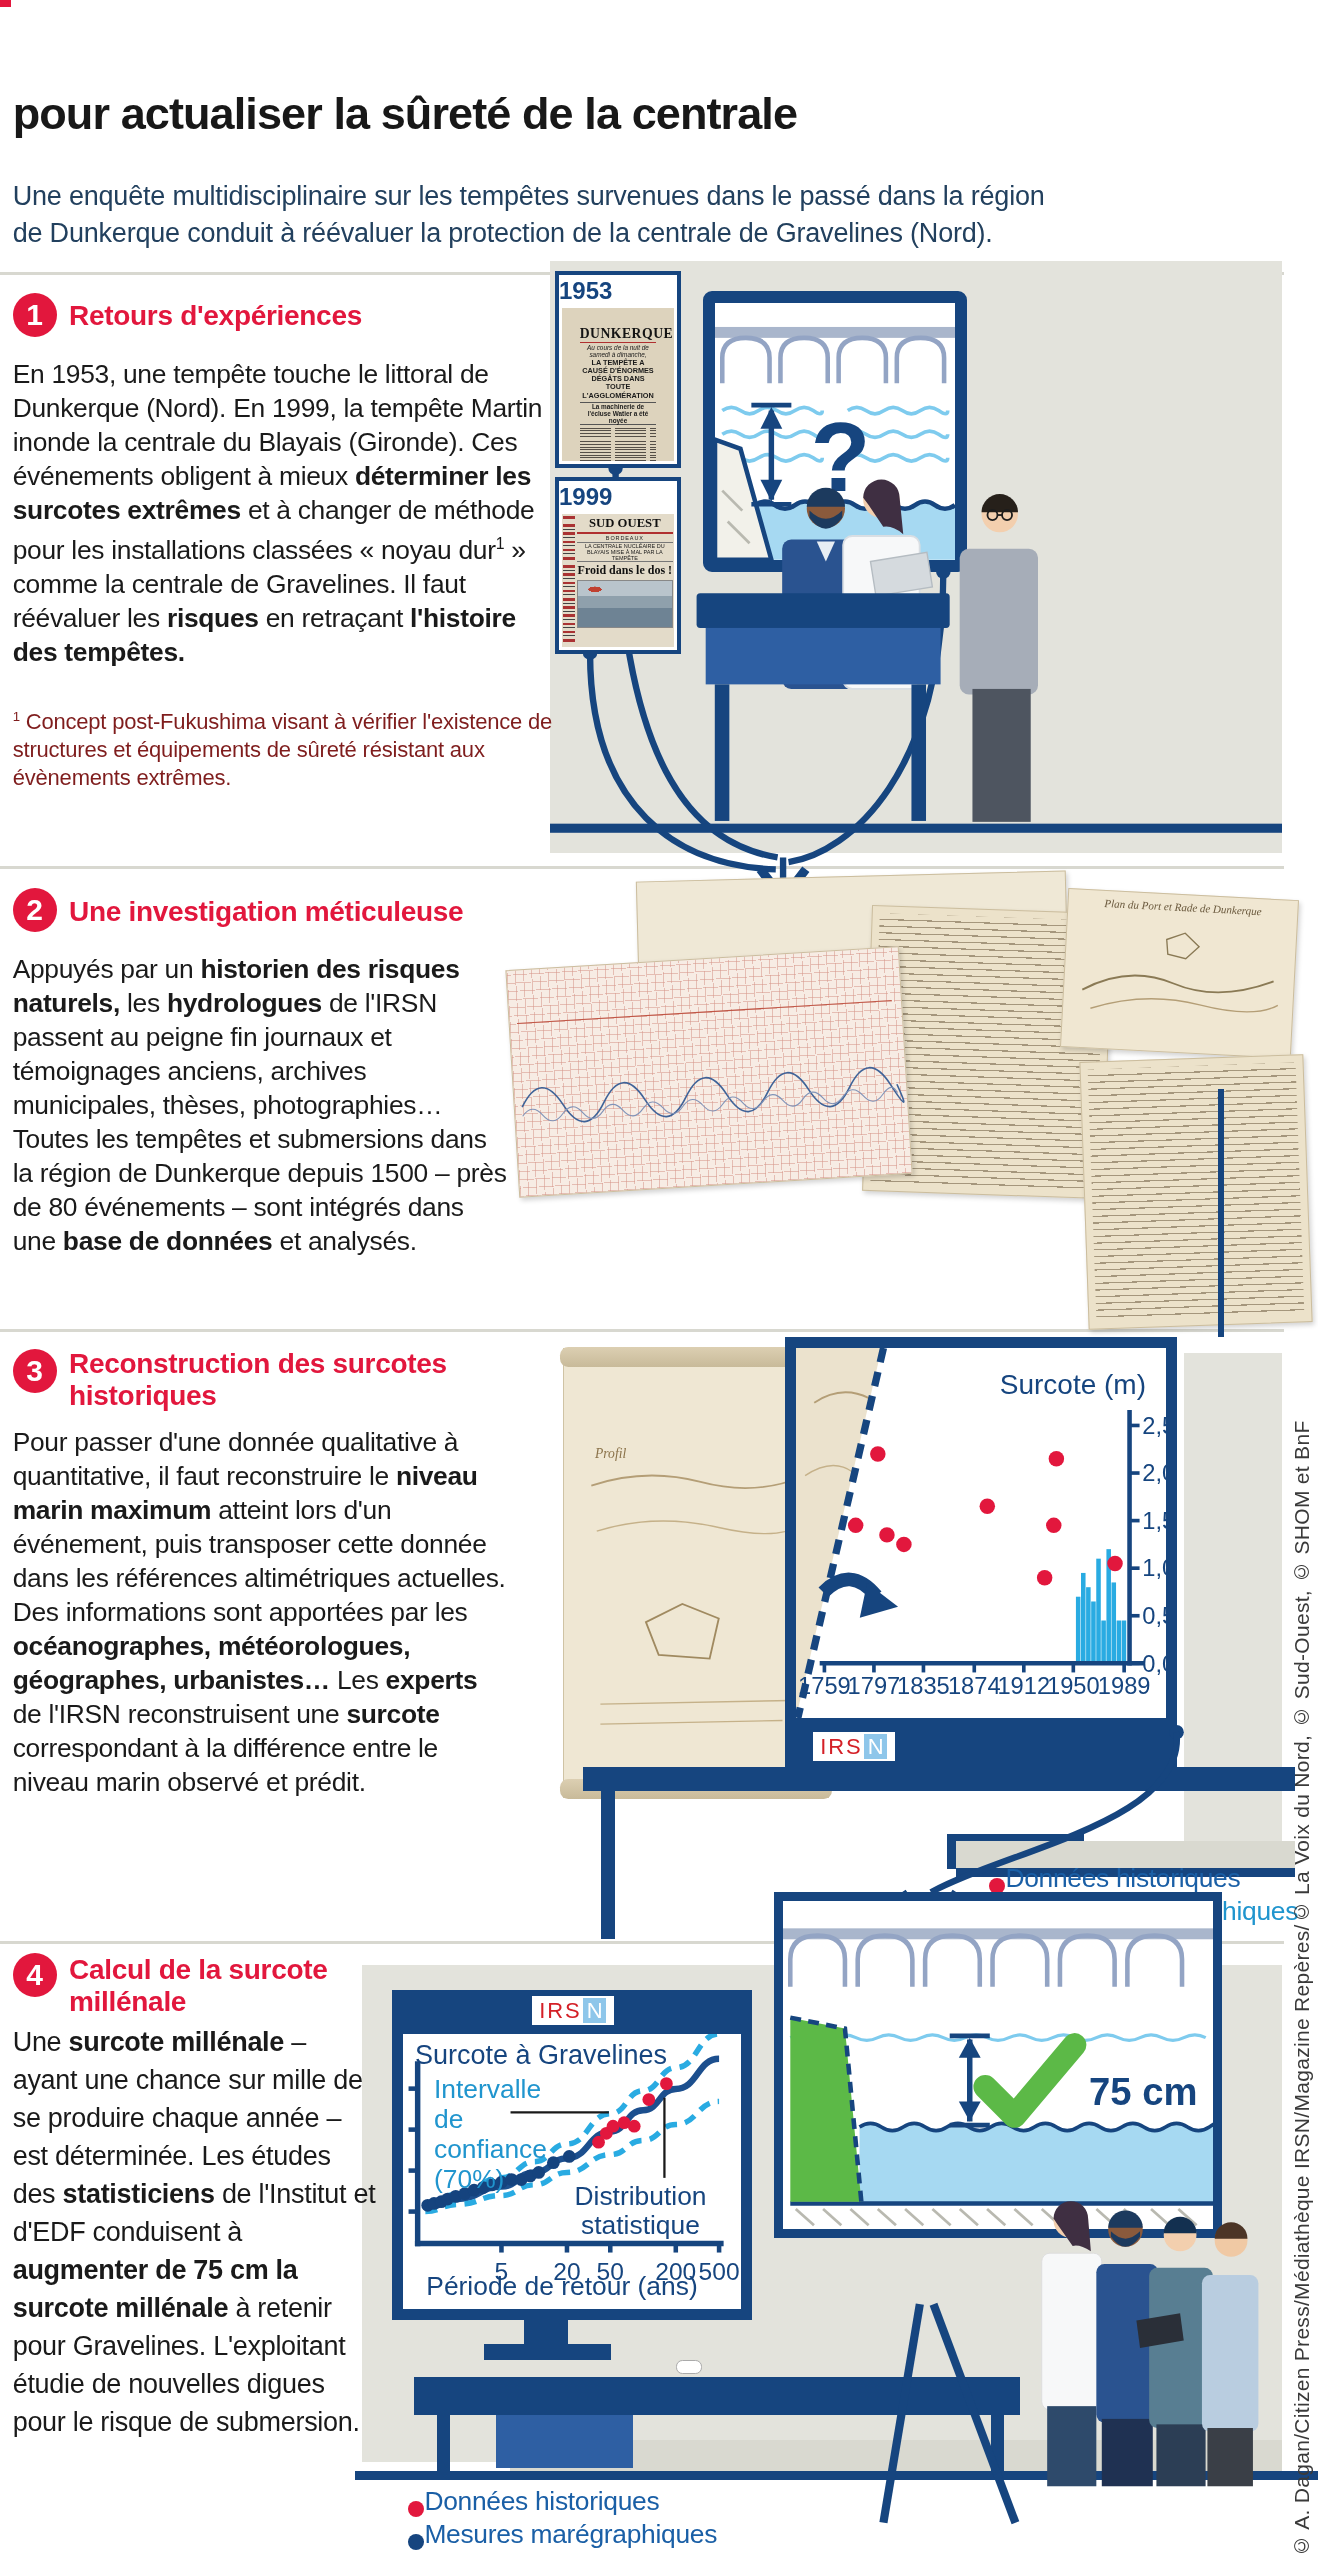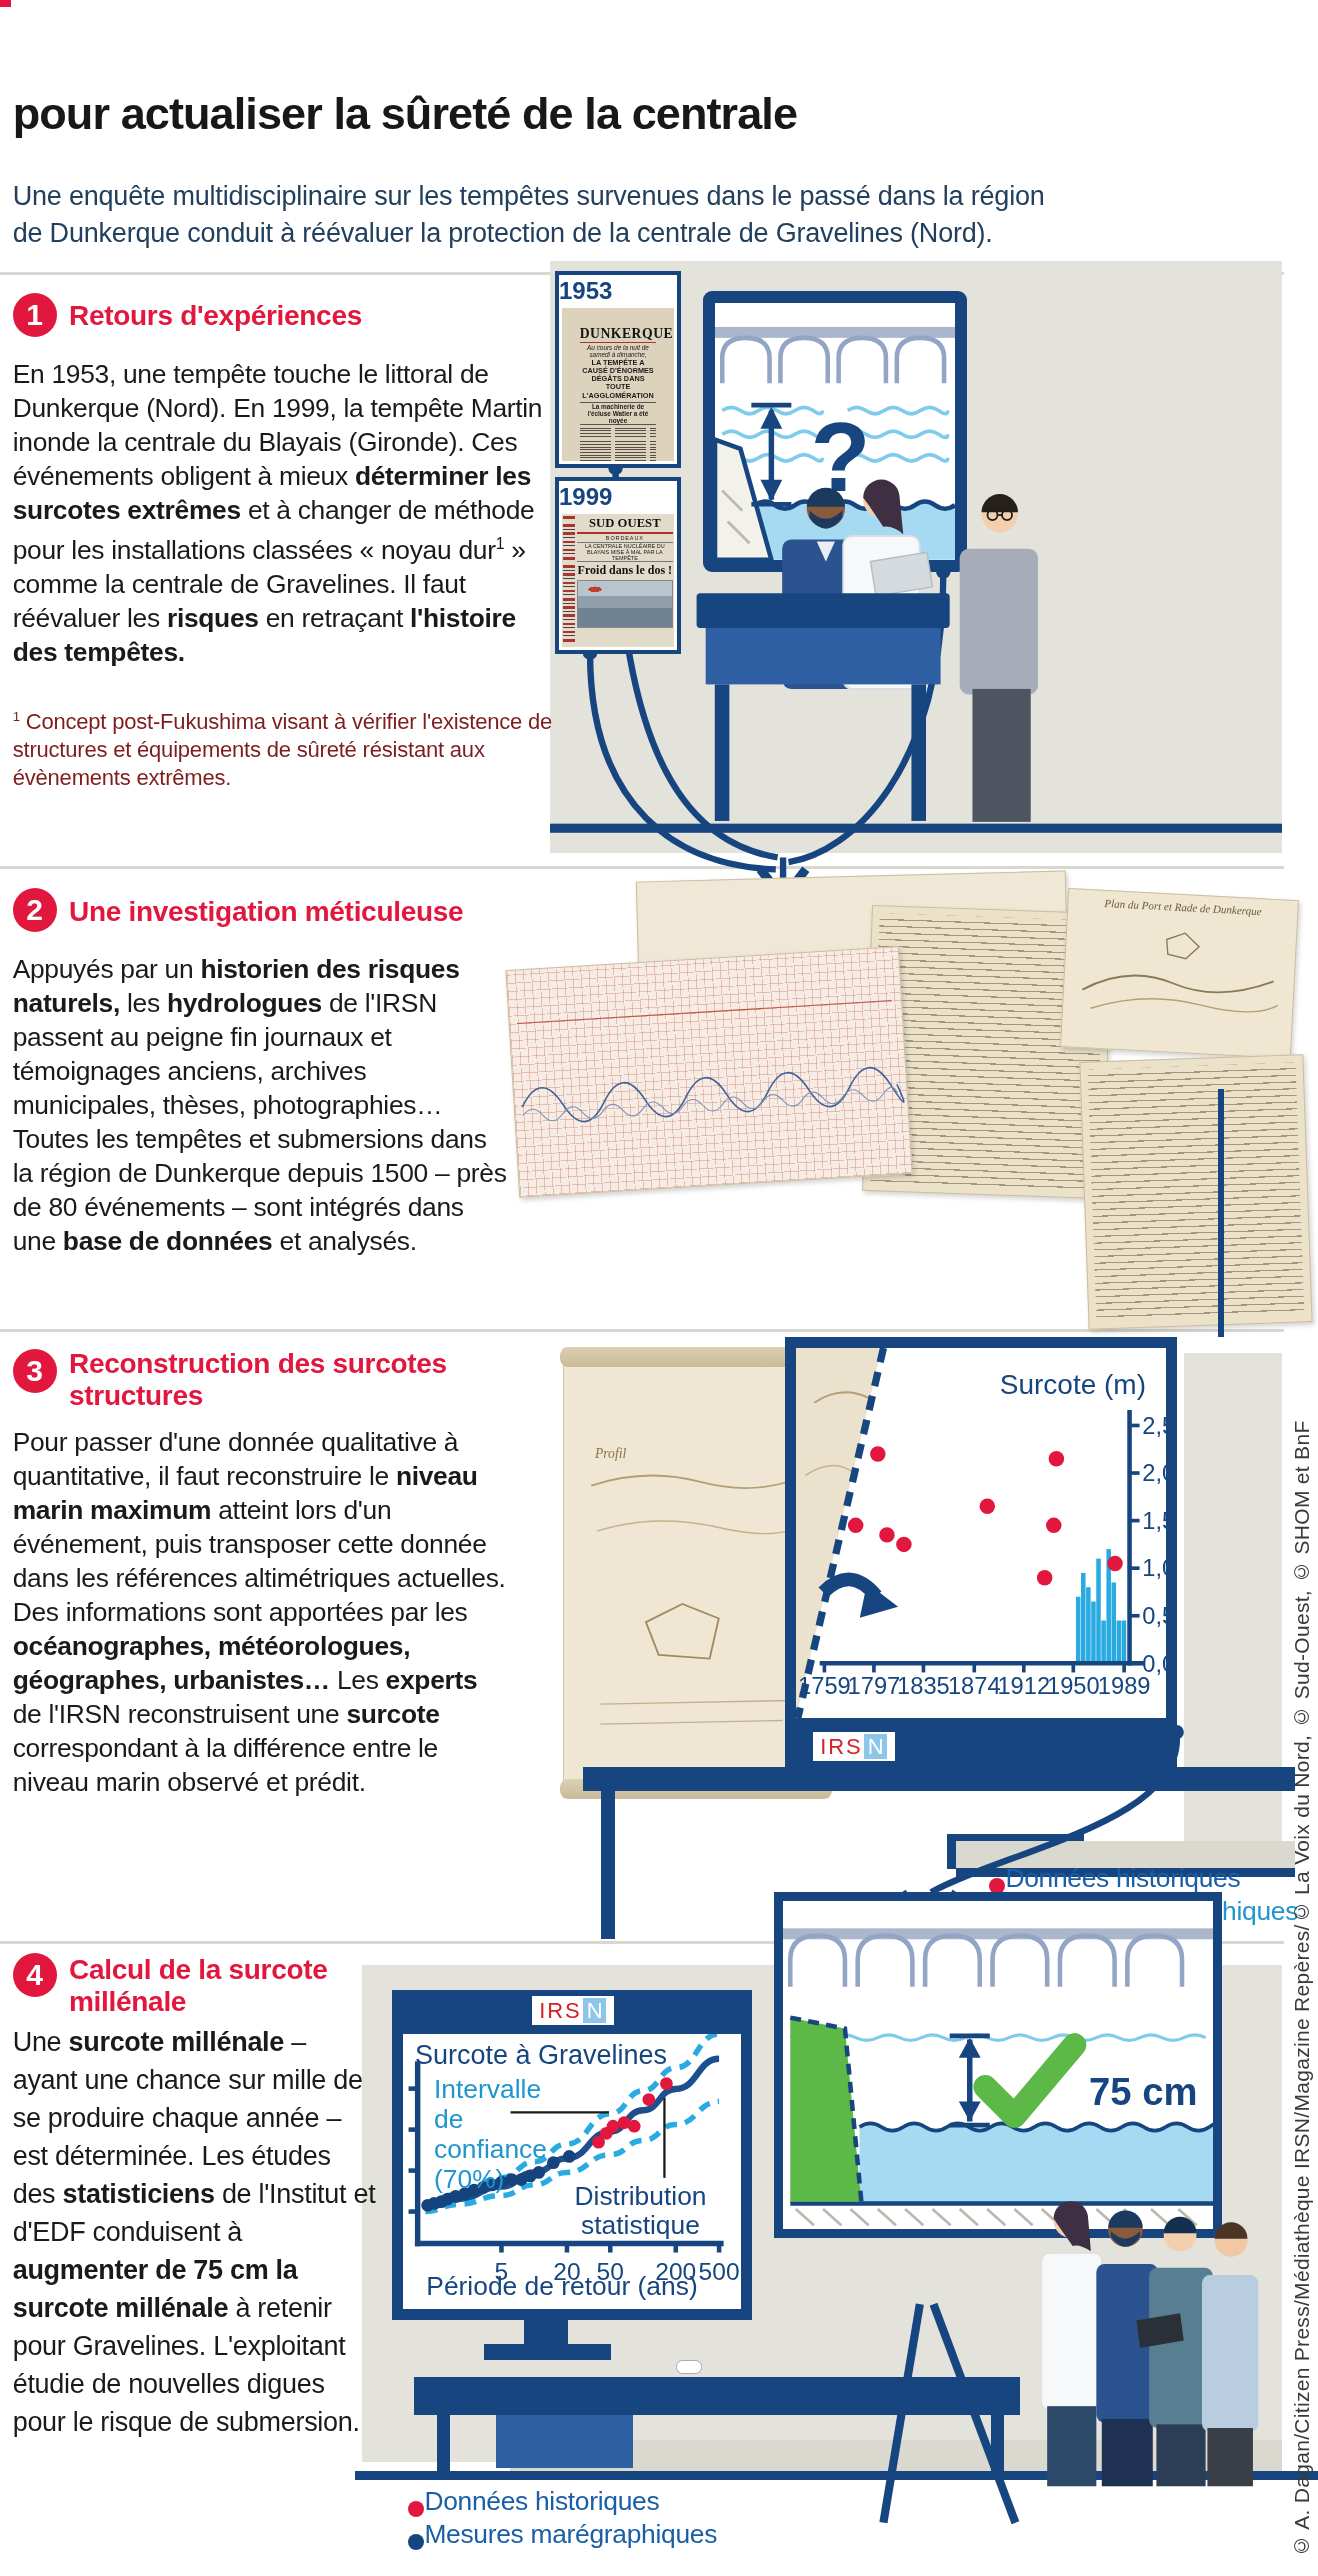--- a/index.html
+++ b/index.html
@@ -246,21 +246,21 @@
         <line x1="8" y1="58" x2="420" y2="58" stroke="#c05545" stroke-width="1.2"></line>
       </svg>
   </div>
   <div class="abs navyfill" style="left:1218px;top:1089px;width:6.4px;height:248px"></div>
 
   <div class="abs panel" style="left:1184px;top:1353px;width:98px;height:506px"></div>
 
   <div class="abs badge" style="left:12.7px;top:1349px">3</div>
   <div class="abs shead" style="left:69px;top:1348px;width:492px">
     <span>Reconstruction des surcotes</span><br>
-    <span>structures</span>
+    <span>historiques</span>
   </div>
   <div class="abs body" style="left:12.7px;top:1425px;width:496px"><span>Pour passer d'une donnée qualitative à quantitative, il faut reconstruire le </span><span class="bb">niveau marin maximum</span><span> atteint lors d'un événement, puis transposer cette donnée dans les références altimétriques actuelles. Des informations sont apportées par les </span><span class="bb">océanographes, météorologues, géographes, urbanistes…</span><span> Les </span><span class="bb">experts</span><span> de l'IRSN reconstruisent une </span><span class="bb">surcote</span><span> correspondant à la différence entre le niveau marin observé et prédit.</span></div>
 
   <div class="abs scroll">
     <div class="roll" style="top:-1.8px"></div>
     <svg class="fill" viewBox="0 0 290 492">
       <text x="34" y="120" class="scrolltext">Profil</text>
       <path d="M30 150 Q 90 130 150 146 T 262 140" fill="none" stroke="#b49e76" stroke-width="2"></path>
       <path d="M36 200 Q 100 180 170 196 T 264 190" fill="none" stroke="#c5b189" stroke-width="1.5"></path>
       <polygon points="90,300 130,280 170,296 160,340 104,336" fill="none" stroke="#a08a60" stroke-width="2"></polygon>

